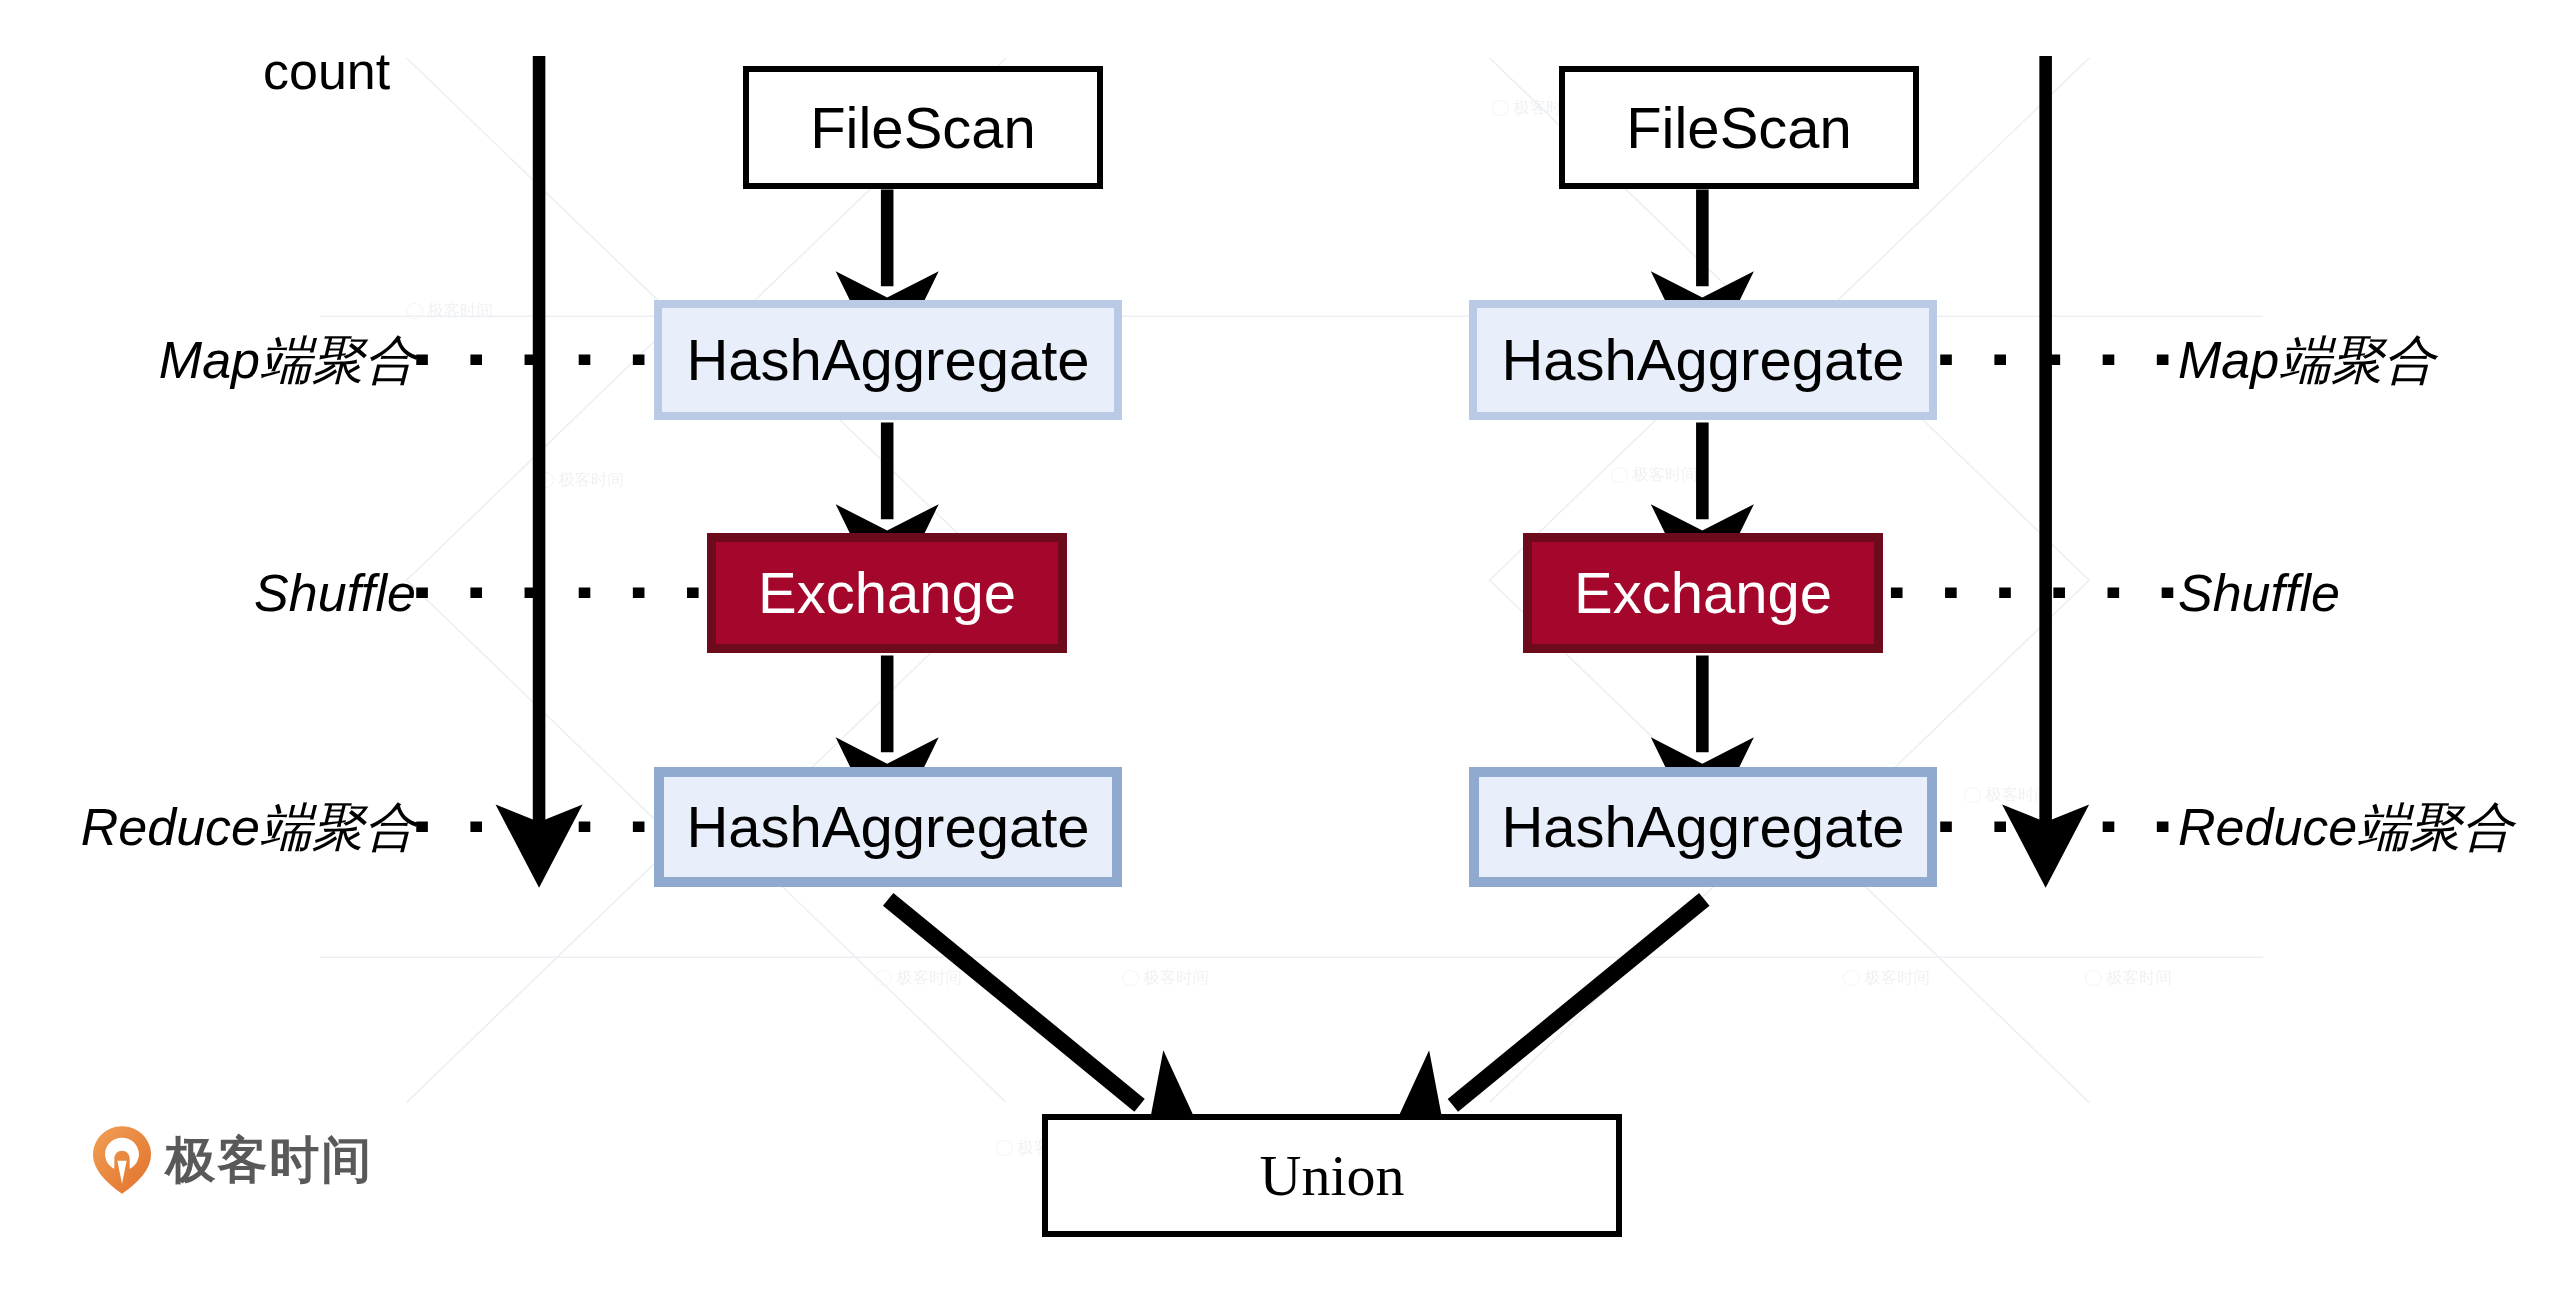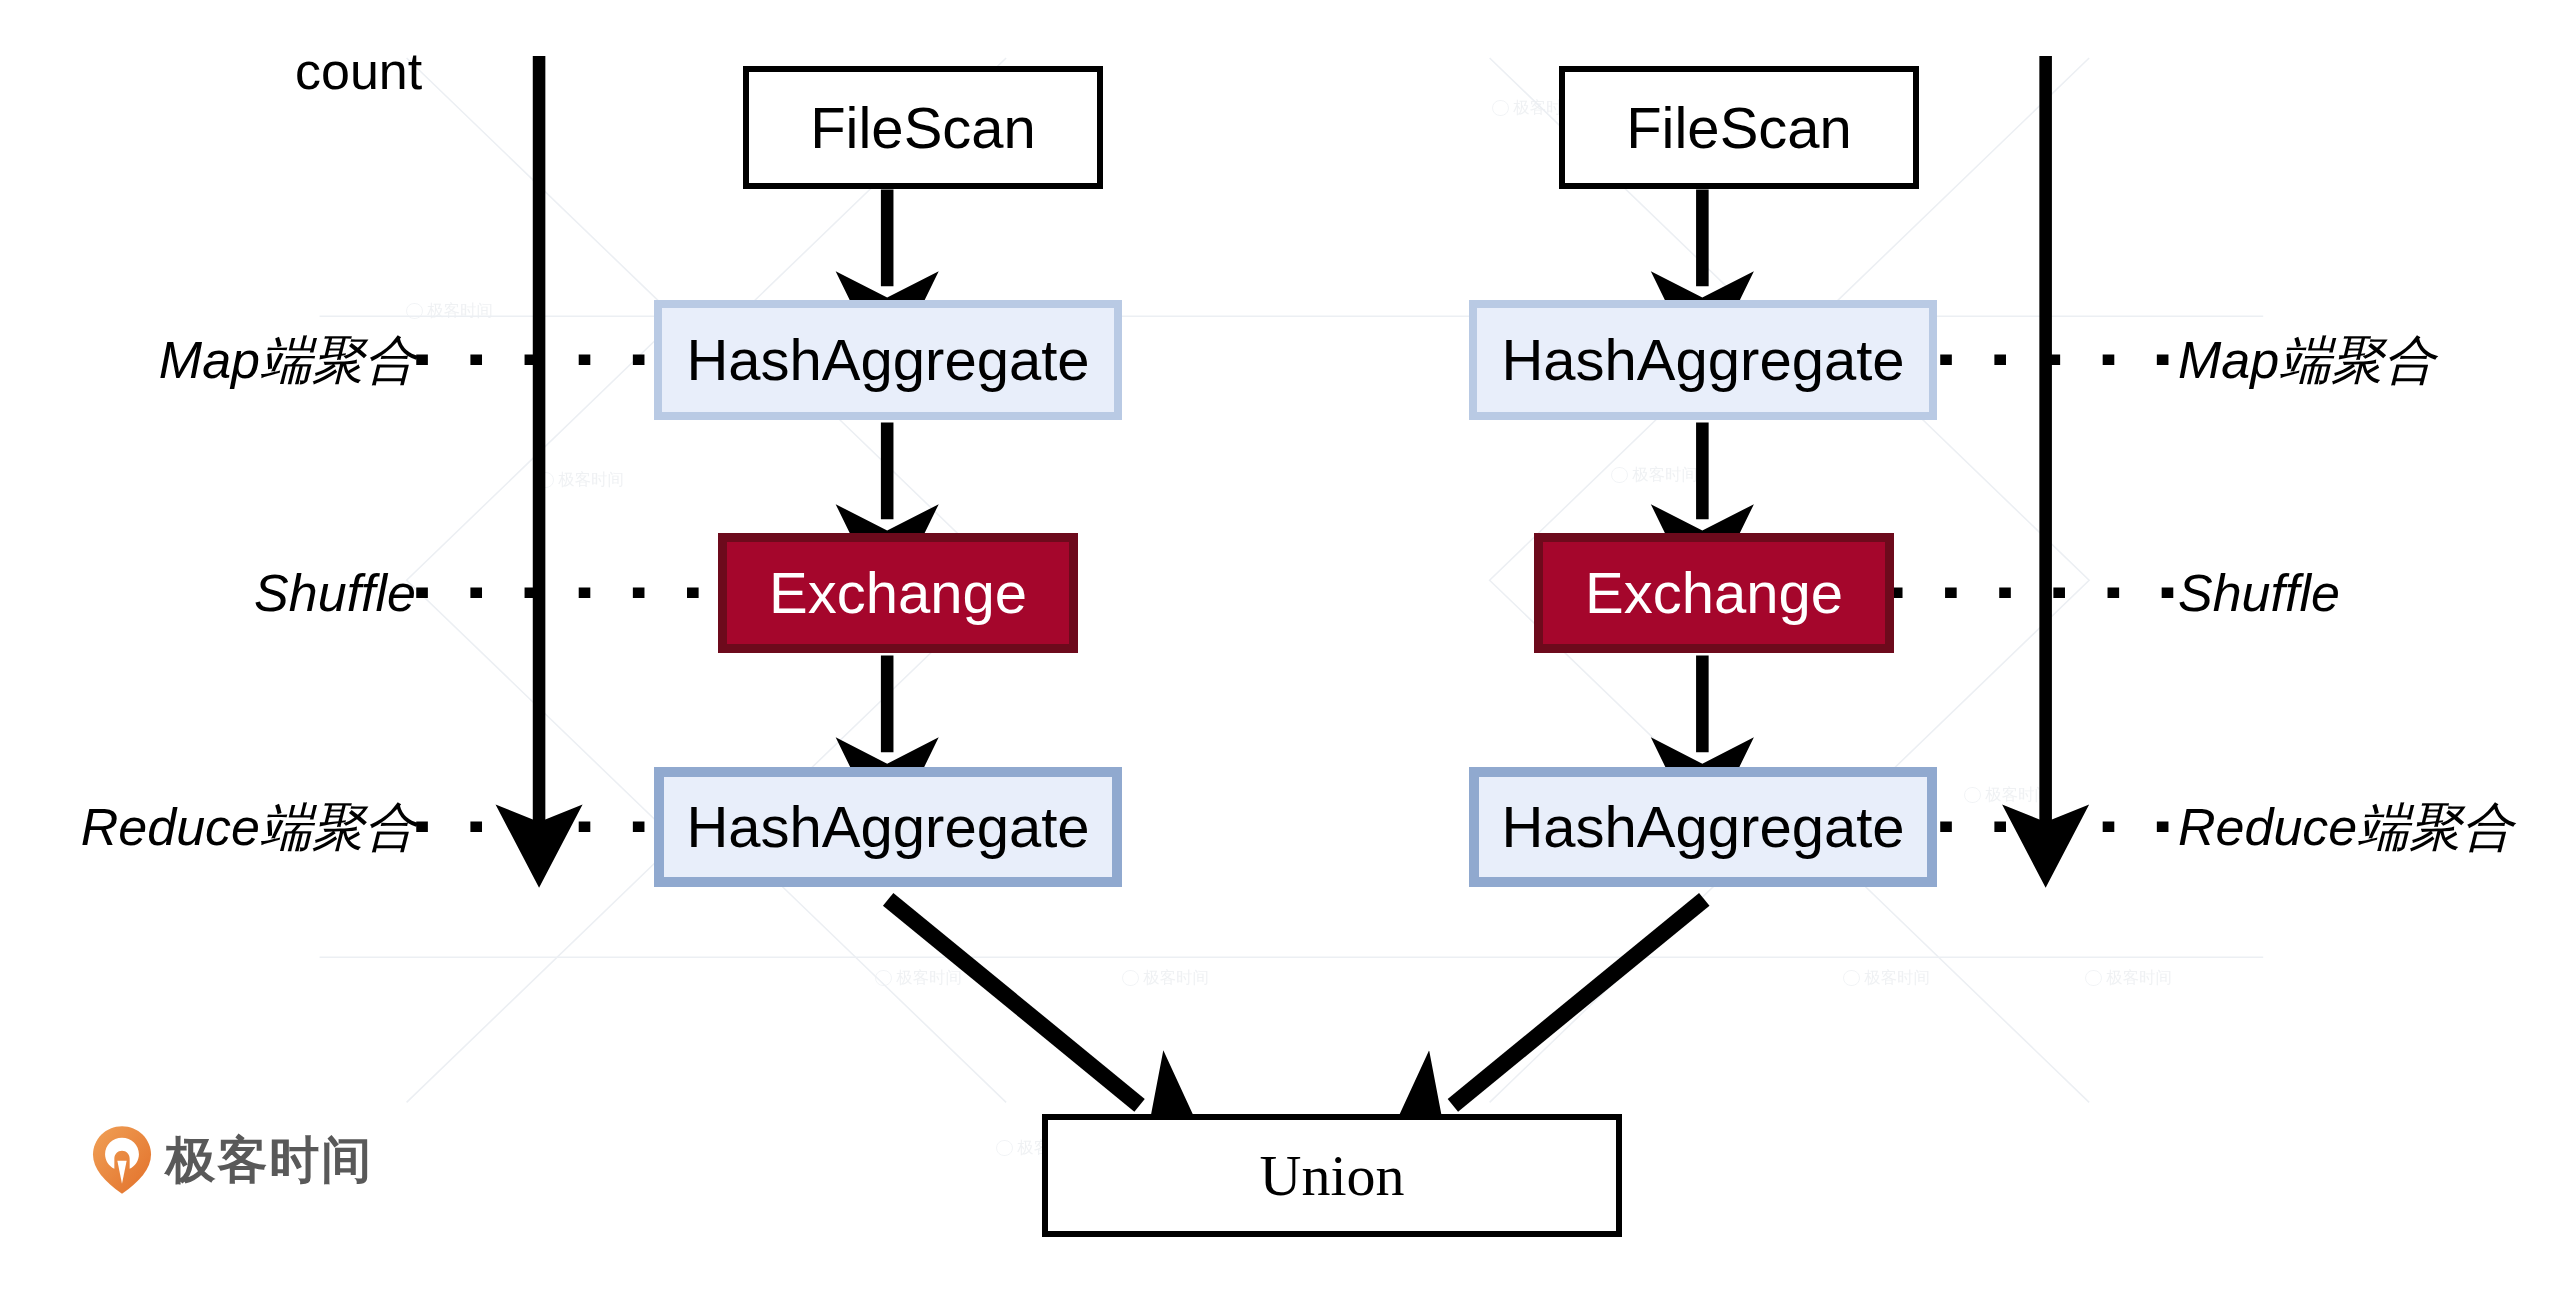--- a/index.html
+++ b/index.html
@@ -22,29 +22,28 @@
     margin-left:36px;
   }
   .node-hash{
     background:#e8eefa;border:8.7px solid #b9cae4;color:#000;
     font-size:58px;
   }
   .node-hash.reduce{border:10.6px solid #90a9cf;}
   .node-exchange{
     background:#a5062c;border:9.7px solid #6d0a1c;color:#ffffff;
     font-size:58px;
-    margin-left:11px;
   }
 
   
   .side-label{
     position:absolute;font-size:52px;line-height:1;white-space:nowrap;color:#000;font-style:italic;
   }
   .axis-title{
-    position:absolute;font-size:52px;line-height:1;white-space:nowrap;color:#000;margin-left:32px;
+    position:absolute;font-size:52px;line-height:1;white-space:nowrap;color:#000;
   }
 
   
   #brand{
     position:absolute;left:92px;top:1125px;display:flex;align-items:center;gap:13.5px;
   }
   #brand .mark{width:60px;height:70px;position:relative;display:block;}
   #brand .brand-text{
     font-size:50px;color:#595959;letter-spacing:1.9px;line-height:1;
     font-family:"DejaVu Sans","Liberation Sans",sans-serif;font-weight:bold;

